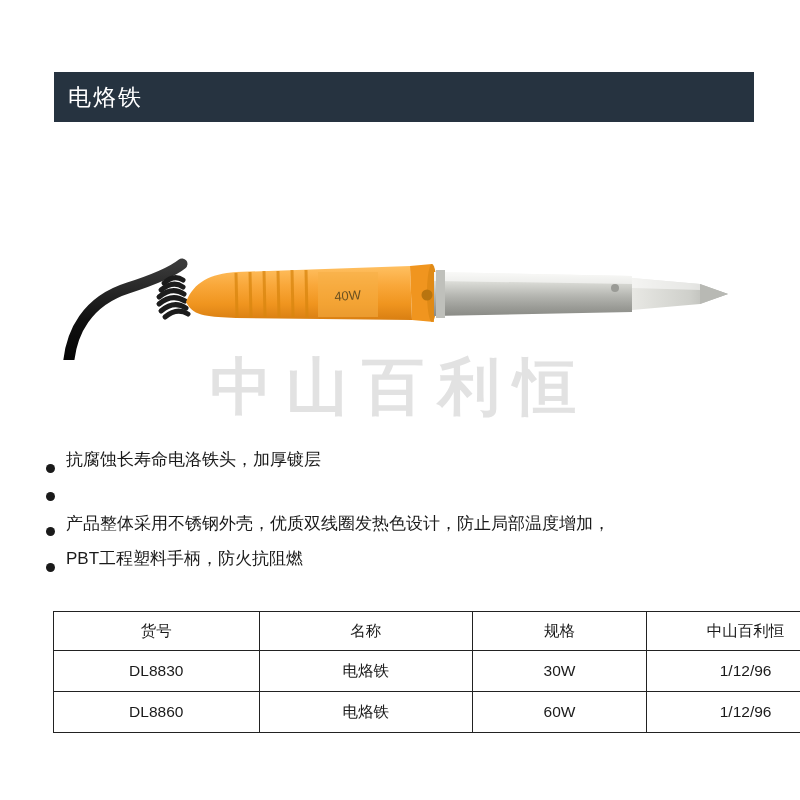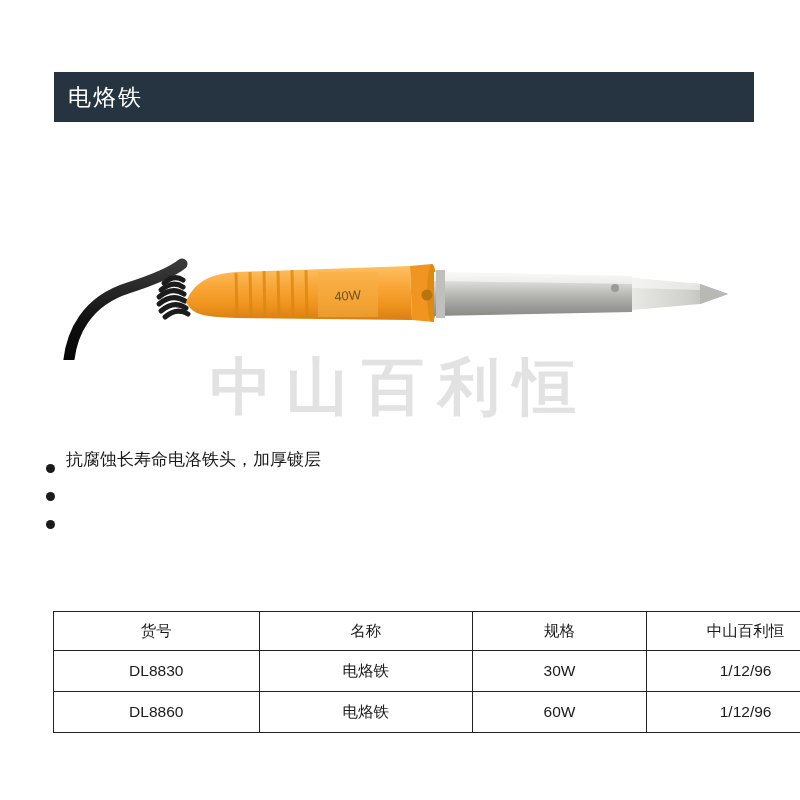--- a/index.html
+++ b/index.html
@@ -223,20 +223,25 @@
   <div class="features">
     <div class="feature-row">
       <div class="bullet"></div>
       <div class="feature-text">抗腐蚀长寿命电洛铁头，加厚镀层</div>
     </div>
     <div class="feature-row">
       <div class="bullet"></div>
     </div>
     <div class="feature-row">
       <div class="bullet"></div>
+      <div class="feature-text">产品整体采用不锈钢外壳，优质双线圈发热色设计，防止局部温度增加，</div>
+    </div>
+    <div class="feature-row">
+      <div class="bullet"></div>
+      <div class="feature-text">PBT工程塑料手柄，防火抗阻燃</div>
     </div>
   </div>
 
   <table class="spec-table">
     <thead>
       <tr>
         <th class="col-0">货号</th>
         <th class="col-1">名称</th>
         <th class="col-2">规格</th>
         <th class="col-3">中山百利恒</th>

